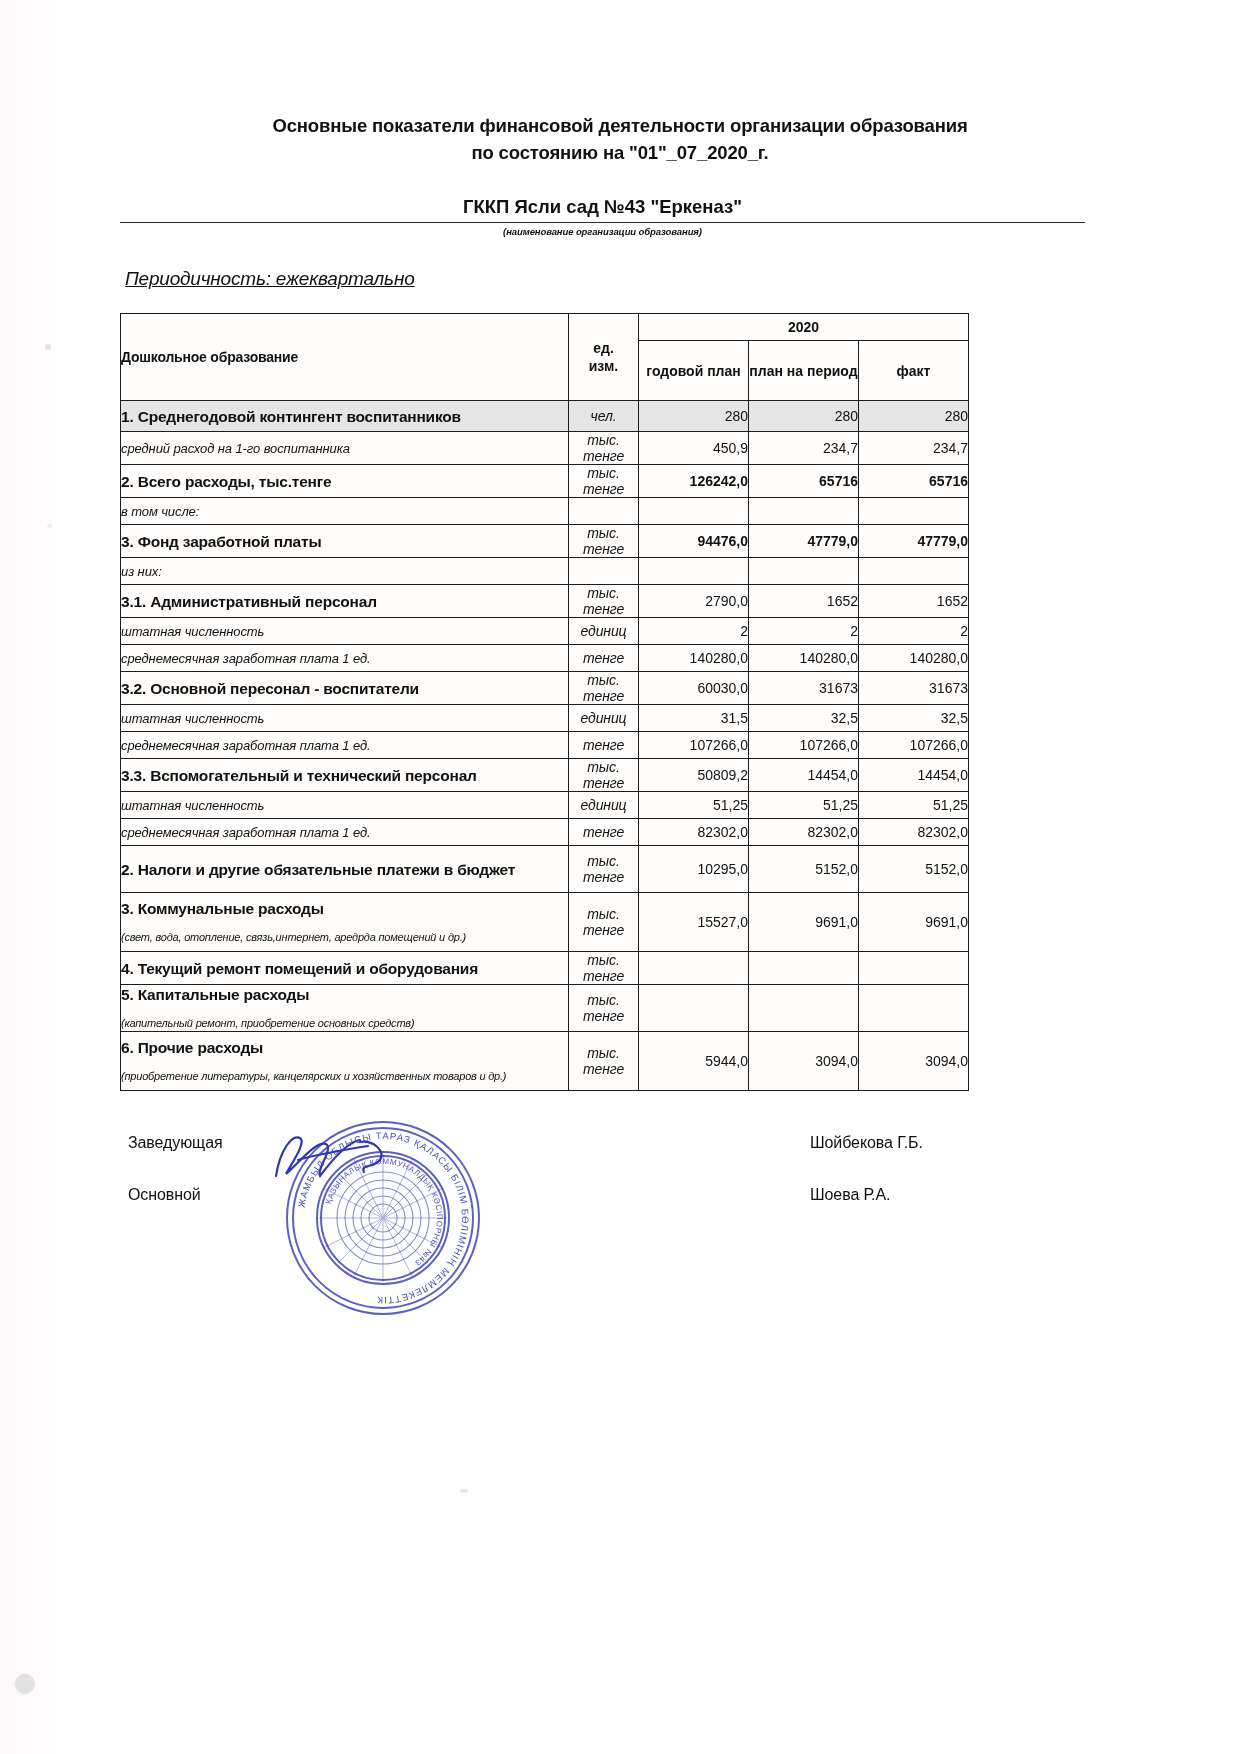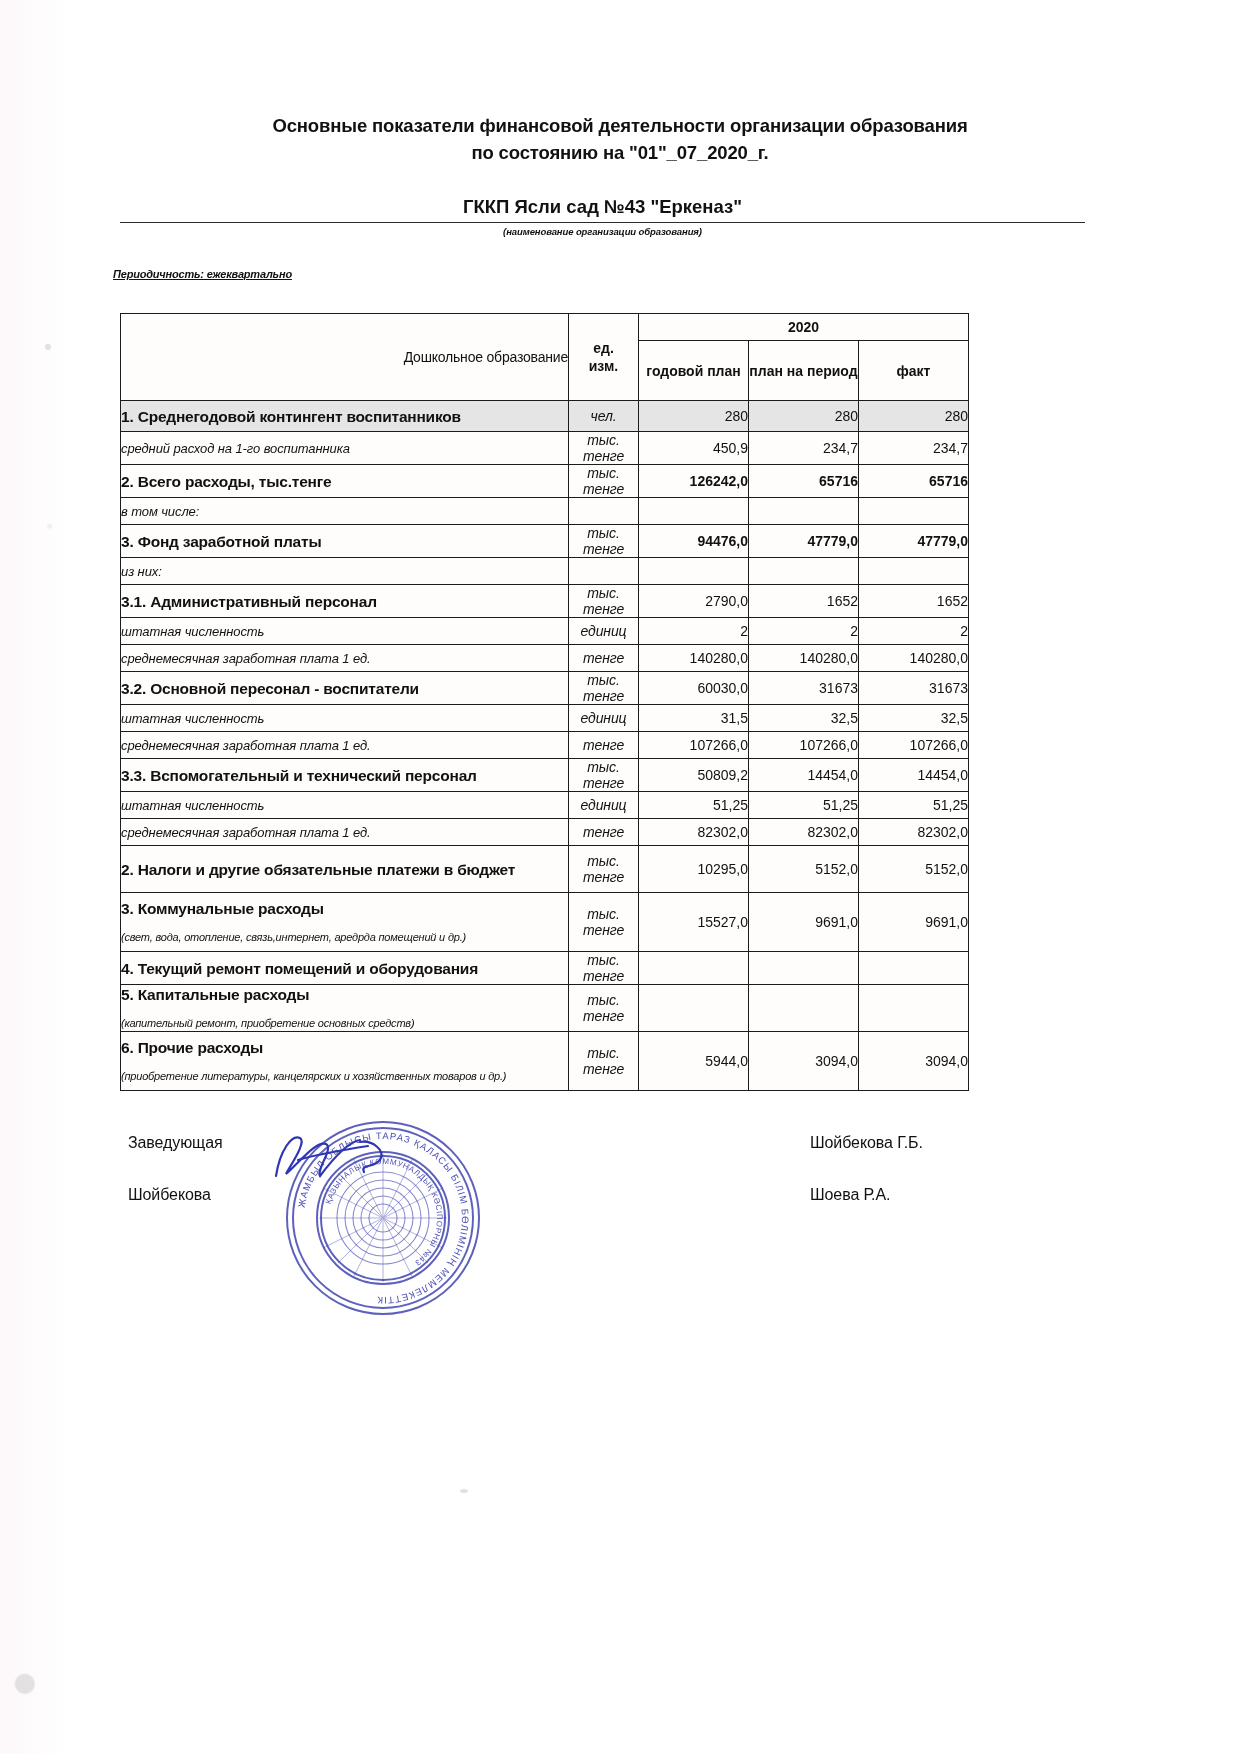--- a/index.html
+++ b/index.html
@@ -69,24 +69,24 @@
     font-size: 9.5px;
     font-style: italic;
     font-weight: bold;
     margin-top: 3px;
     letter-spacing: -0.1px;
   }
 
   .periodicity {
     position: absolute;
     top: 268px;
-    left: 113px;
-    font-size: 11px;
+    left: 125px;
+    font-size: 19px;
     font-style: italic;
-    font-weight: bold;
+    font-weight: normal;
     text-decoration: underline;
     letter-spacing: -0.2px;
   }
 
   table.fin {
     position: absolute;
     top: 313px;
     left: 120px;
     width: 848px;
     border-collapse: collapse;
@@ -99,23 +99,23 @@
     font-size: 14px;
     background: #fffdfb;
   }
   col.c-name   { width: 448px; }
   col.c-unit   { width: 70px; }
   col.c-year   { width: 110px; }
   col.c-period { width: 110px; }
   col.c-fact   { width: 110px; }
 
   th.head-name {
-    text-align: right;
+    text-align: left;
     font-size: 16.5px;
-    font-weight: normal;
+    font-weight: bold;
     height: 86px;
     letter-spacing: -0.2px;
   }
   th.head-unit {
     text-align: center;
     font-size: 14.5px;
     font-weight: bold;
     line-height: 18px;
   }
   th.head-year {
@@ -445,18 +445,18 @@
         <path d="M30,36 C50,30 74,26 100,22"></path>
         <path d="M92,18 C104,16 118,26 112,36 C106,44 92,40 96,48"></path>
       </g>
     </svg>
 
     <div class="sign-row first">
       <span class="post">Заведующая</span>
       <span class="person">Шойбекова Г.Б.</span>
     </div>
     <div class="sign-row second">
-      <span class="post">Шойбекова</span>
+      <span class="post">Основной</span>
       <span class="person">Шоева Р.А.</span>
     </div>
   </div>
 
 </div>
 
 </body></html>

